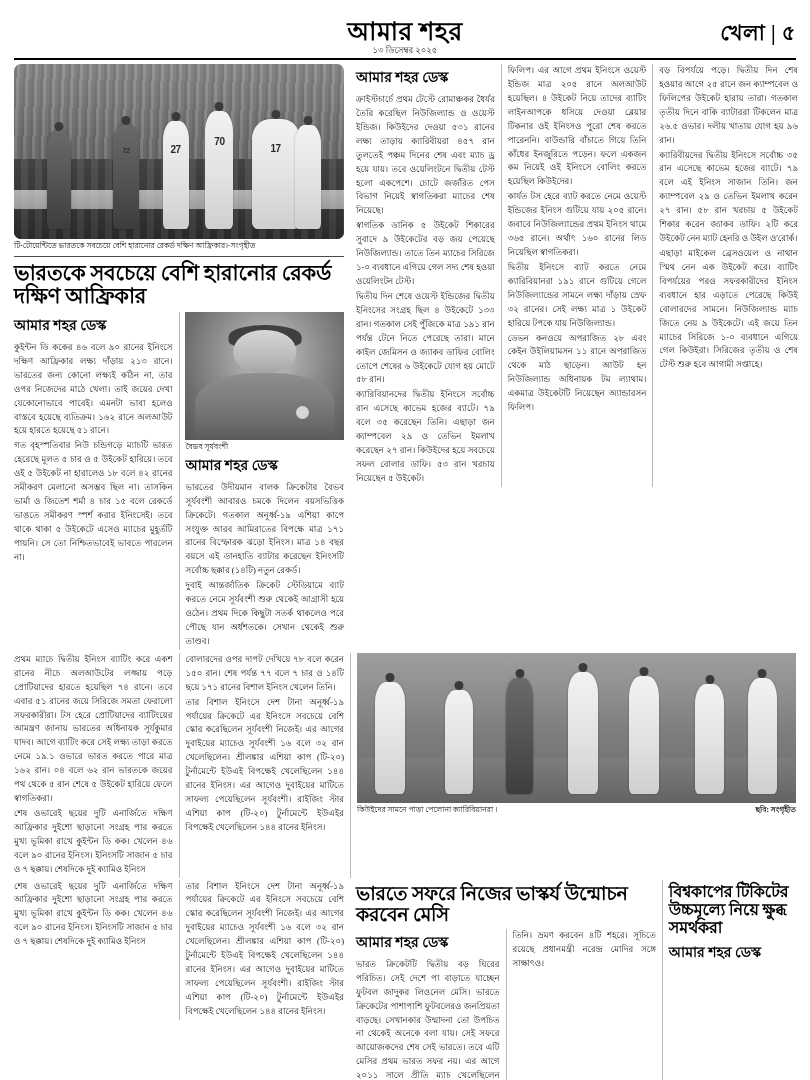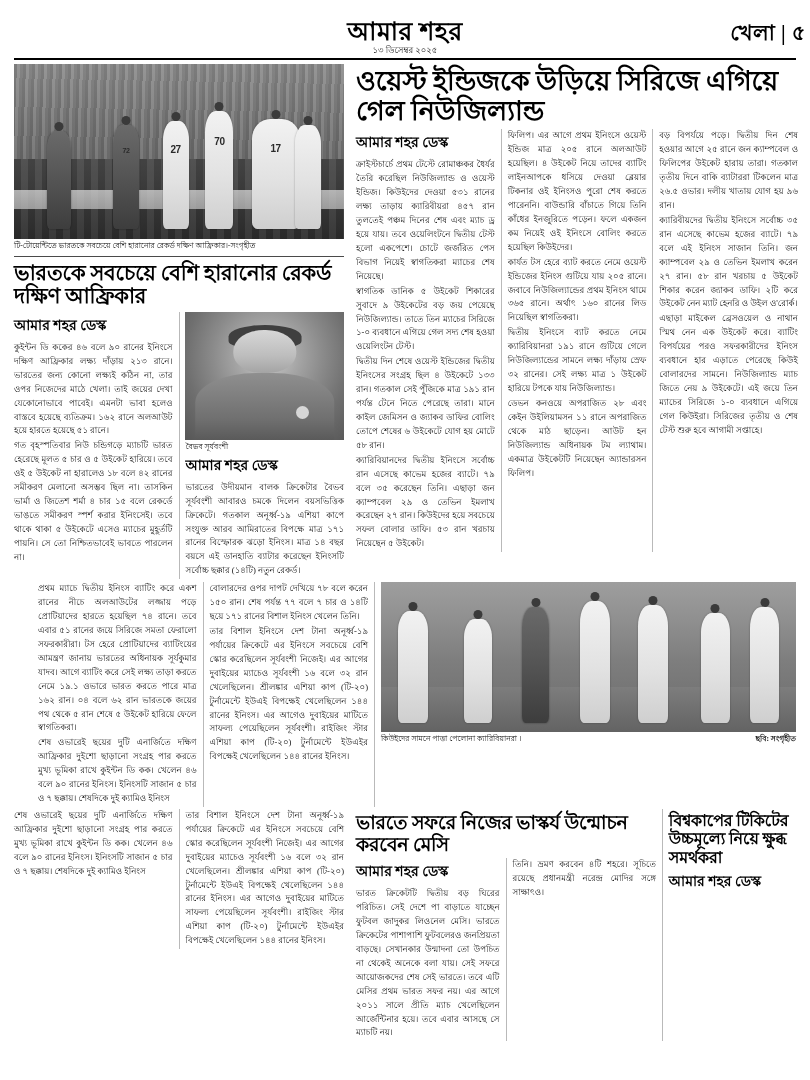--- a/index.html
+++ b/index.html
@@ -45,21 +45,21 @@
     color: #000;
   }
   .masthead-date {
     font-size: 8.5px;
     font-weight: normal;
     margin-top: 2px;
     color: #111;
   }
   .masthead-section {
     position: absolute;
-    right: 4px;
+    right: 14px;
     bottom: 4px;
     font-size: 21px;
     font-weight: bold;
     color: #000;
     letter-spacing: 0.5px;
   }
 
   .rule-top {
     height: 2px;
     background: #000;
@@ -161,20 +161,21 @@
     position: relative;
     overflow: hidden;
     background: #8d8d8d;
     border: 0;
   }
   .photo-crowd {
     background:
       linear-gradient(180deg, rgba(255,255,255,0.10) 0%, rgba(0,0,0,0.06) 38%, rgba(0,0,0,0.30) 100%),
       repeating-linear-gradient(92deg, #6e6e6e 0 3px, #8a8a8a 3px 6px, #777 6px 9px),
       #7a7a7a;
+    border-radius: 7px;
   }
   .photo-field {
     position: absolute;
     left: 0; right: 0; bottom: 0;
     height: 46%;
     background:
       repeating-linear-gradient(90deg, rgba(0,0,0,0.10) 0 7px, rgba(255,255,255,0.05) 7px 14px),
       linear-gradient(180deg, #4a4a4a 0%, #3b3b3b 60%, #2e2e2e 100%);
   }
   .photo-band {
@@ -350,29 +351,29 @@
           <div class="photo photo-portrait" style="height:128px;">
             <div class="portrait-body"></div>
             <div class="portrait-hair"></div>
             <div class="portrait-face"></div>
             <div class="portrait-logo"></div>
           </div>
           <div class="caption">বৈভব সূর্যবংশী</div>
           <div class="byline">আমার শহর ডেস্ক</div>
           <div class="body-text">
             <p>ভারতের উদীয়মান বালক ক্রিকেটার বৈভব সূর্যবংশী আবারও চমকে দিলেন বয়সভিত্তিক ক্রিকেটে। গতকাল অনূর্ধ্ব-১৯ এশিয়া কাপে সংযুক্ত আরব আমিরাতের বিপক্ষে মাত্র ১৭১ রানের বিস্ফোরক ঝড়ো ইনিংস। মাত্র ১৪ বছর বয়সে এই ডানহাতি ব্যাটার করেছেন ইনিংসটি সর্বোচ্চ ছক্কার (১৪টি) নতুন রেকর্ড।</p>
+            <p>দুবাই আন্তর্জাতিক ক্রিকেট স্টেডিয়ামে ব্যাট করতে নেমে সূর্যবংশী শুরু থেকেই আগ্রাসী হয়ে ওঠেন। প্রথম দিকে কিছুটা সতর্ক থাকলেও পরে পৌছে যান অর্ধশতকে। সেখান থেকেই শুরু তাণ্ডব।</p>
           </div>
         </div>
       </div>
     </div>
 
     <div class="vrule"></div>
 
     <div class="col" style="width:442px;">
-      <div class="headline hl-lead">ওয়েস্ট ইন্ডিজকে উড়িয়ে সিরিজে এগিয়ে গেল নিউজিল্যান্ড</div>
 
       <div class="content" style="padding:0;">
         <div class="col c3">
           <div class="byline">আমার শহর ডেস্ক</div>
           <div class="body-text">
             <p>ক্রাইস্টচার্চে প্রথম টেস্টে রোমাঞ্চকর ধৈর্যর তৈরি করেছিল নিউজিল্যান্ড ও ওয়েস্ট ইন্ডিজ। কিউইদের দেওয়া ৫৩১ রানের লক্ষ্য তাড়ায় ক্যারিবীয়রা ৪৫৭ রান তুলতেই পঞ্চম দিনের শেষ এবং ম্যাচ ড্র হয়ে যায়। তবে ওয়েলিংটনে দ্বিতীয় টেস্ট হলো একপেশে। চোটে জর্জরিত পেস বিভাগ নিয়েই স্বাগতিকরা ম্যাচের শেষ নিয়েছে।</p>
             <p>স্বাগতিক ডানিক ৫ উইকেট শিকারের সুবাদে ৯ উইকেটের বড় জয় পেয়েছে নিউজিল্যান্ড। তাতে তিন ম্যাচের সিরিজে ১-০ ব্যবধানে এগিয়ে গেল সদ্য শেষ হওয়া ওয়েলিংটন টেস্ট।</p>
             <p>দ্বিতীয় দিন শেষে ওয়েস্ট ইন্ডিজের দ্বিতীয় ইনিংসের সংগ্রহ ছিল ৪ উইকেটে ১৩৩ রান। গতকাল সেই পুঁজিকে মাত্র ১৯১ রান পর্যন্ত টেনে নিতে পেরেছে তারা। মানে কাইল জেমিসন ও জ্যাকব ডাফির বোলিং তোপে শেষের ৬ উইকেটে যোগ হয় মোটে ৫৮ রান।</p>
             <p>ক্যারিবিয়ানদের দ্বিতীয় ইনিংসে সর্বোচ্চ রান এসেছে কাভেম হজের ব্যাটে। ৭৯ বলে ৩৫ করেছেন তিনি। এছাড়া জন ক্যাম্পবেল ২৯ ও তেভিন ইমলাখ করেছেন ২৭ রান। কিউইদের হয়ে সবচেয়ে সফল বোলার ডাফি। ৫৩ রান খরচায় নিয়েছেন ৫ উইকেট।</p>
           </div>
@@ -391,21 +392,21 @@
           <div class="body-text">
             <p>বড় বিপর্যয়ে পড়ে। দ্বিতীয় দিন শেষ হওয়ার আগে ২৫ রানে জন ক্যাম্পবেল ও ফিলিপের উইকেট হারায় তারা। গতকাল তৃতীয় দিনে বাকি ব্যাটাররা টিকলেন মাত্র ২৬.৫ ওভার। দলীয় খাতায় যোগ হয় ৯৬ রান।</p>
             <p>ক্যারিবীয়দের দ্বিতীয় ইনিংসে সর্বোচ্চ ৩৫ রান এসেছে কাভেম হজের ব্যাটে। ৭৯ বলে এই ইনিংস সাজান তিনি। জন ক্যাম্পবেল ২৯ ও তেভিন ইমলাখ করেন ২৭ রান। ৫৮ রান খরচায় ৫ উইকেট শিকার করেন জ্যাকব ডাফি। ২টি করে উইকেট নেন ম্যাট হেনরি ও উইল ও'রোর্ক।</p>
             <p>এছাড়া মাইকেল ব্রেসওয়েল ও নাথান স্মিথ নেন এক উইকেট করে। ব্যাটিং বিপর্যয়ের পরও সফরকারীদের ইনিংস ব্যবধানে হার এড়াতে পেরেছে কিউই বোলারদের সামনে। নিউজিল্যান্ড ম্যাচ জিতে নেয় ৯ উইকেটে। এই জয়ে তিন ম্যাচের সিরিজে ১-০ ব্যবধানে এগিয়ে গেল কিউইরা। সিরিজের তৃতীয় ও শেষ টেস্ট শুরু হবে আগামী সপ্তাহে।</p>
           </div>
         </div>
       </div>
     </div>
   </div>
 
-  <div class="content" style="margin-top:3px;margin-left:24px;">
+  <div class="content" style="margin-top:3px;">
     <div class="col" style="width:330px;">
       <div class="content" style="padding:0;">
         <div class="col c1">
           <div class="body-text">
             <p>প্রথম ম্যাচে দ্বিতীয় ইনিংস ব্যাটিং করে একশ রানের নীচে অলআউটের লজ্জায় পড়ে প্রোটিয়াদের হারতে হয়েছিল ৭৪ রানে। তবে এবার ৫১ রানের জয়ে সিরিজে সমতা ফেরালো সফরকারীরা। টস হেরে প্রোটিয়াদের ব্যাটিংয়ের আমন্ত্রণ জানায় ভারতের অধিনায়ক সূর্যকুমার যাদব। আগে ব্যাটিং করে সেই লক্ষ্য তাড়া করতে নেমে ১৯.১ ওভারে ভারত করতে পারে মাত্র ১৬২ রান। ০৪ বলে ৬২ রান ভারতকে জয়ের পথ থেকে ৫ রান শেষে ৫ উইকেট হারিয়ে ফেলে স্বাগতিকরা।</p>
             <p>শেষ ওভারেই ছয়ের দুটি এনার্জিতে দক্ষিণ আফ্রিকার দুইশো ছাড়ানো সংগ্রহ পার করতে মুখ্য ভূমিকা রাখে কুইন্টন ডি কক। খেলেন ৪৬ বলে ৯০ রানের ইনিংস। ইনিংসটি সাজান ৫ চার ও ৭ ছক্কায়। শেষদিকে দুই ক্যামিও ইনিংস</p>
           </div>
         </div>
         <div class="vrule"></div>
         <div class="col c2">

